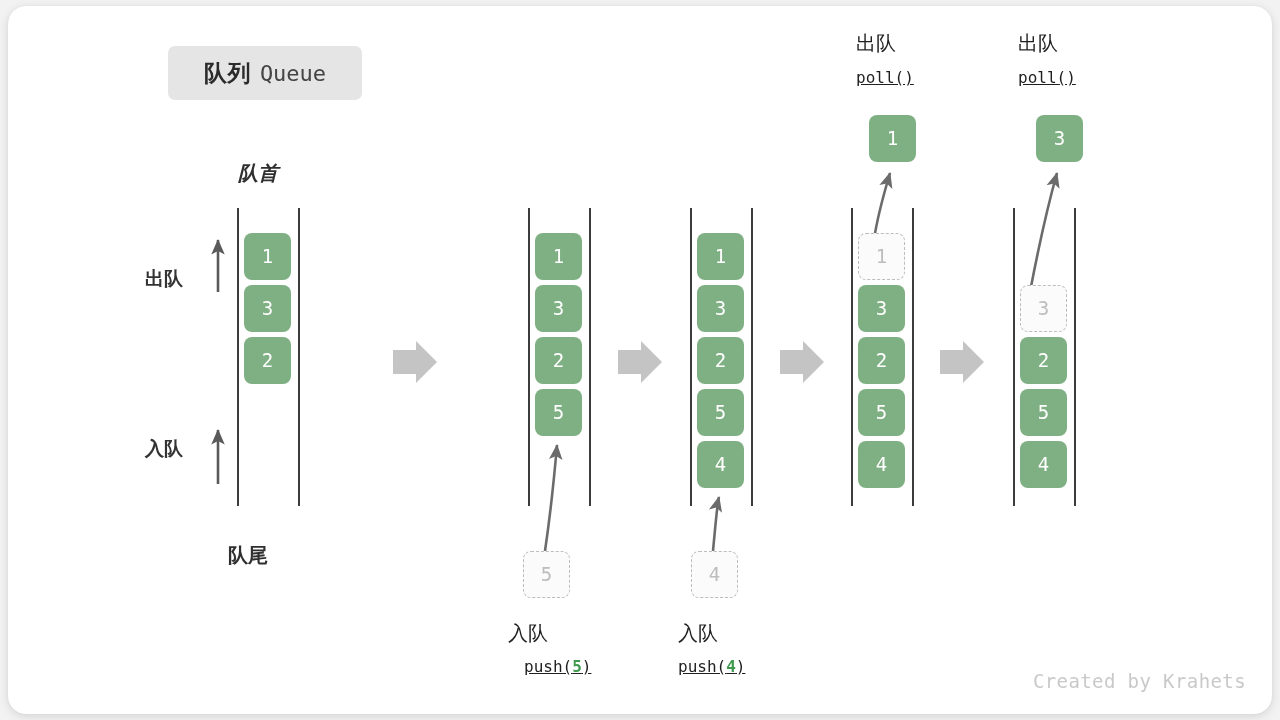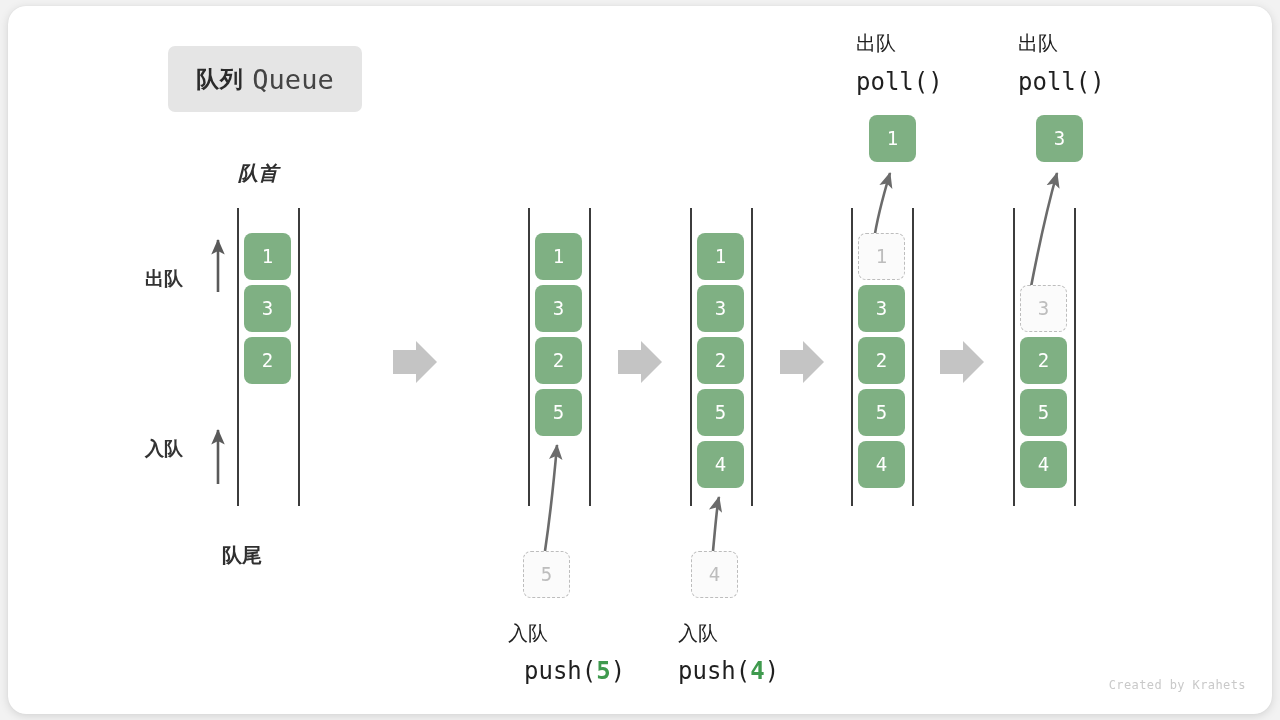--- a/index.html
+++ b/index.html
@@ -21,33 +21,33 @@
     background: #ffffff;
     border-radius: 18px;
     box-shadow: 0 2px 10px rgba(0,0,0,0.13), 0 0 1px rgba(0,0,0,0.10);
   }
   .layer { position: absolute; left: 0; top: 0; width: 1280px; height: 720px; }
 
   
   .title-badge {
     position: absolute;
     left: 168px; top: 46px;
-    width: 194px; height: 66px;
+    width: 194px; height: 54px;
     background: #e5e5e5;
     border-radius: 7px;
     display: flex; align-items: center; justify-content: center;
     gap: 9px;
   }
   .title-cn {
     font-size: 23px; font-weight: bold; color: #2b2b2b;
     font-family: "DejaVu Sans", sans-serif;
     letter-spacing: 0.5px;
   }
   .title-en {
-    font-size: 27px; color: #444; font-weight: normal;
+    font-size: 22px; color: #444; font-weight: normal;
     font-family: "DejaVu Sans Mono", monospace;
   }
 
   
   .cell {
     position: absolute;
     width: 47px; height: 47px;
     border-radius: 8px;
     background: #7fb083;
     color: #ffffff;
@@ -83,30 +83,31 @@
     white-space: nowrap;
   }
   .op-cn {
     position: absolute;
     font-size: 20px; color: #1f1f1f;
     font-family: "DejaVu Sans", sans-serif;
     white-space: nowrap;
   }
   .op-code {
     position: absolute;
-    font-size: 24px; color: #1f1f1f;
-    font-family: "DejaVu Sans Mono", monospace;
-    white-space: nowrap;
+    font-size: 16px; color: #1f1f1f;
+    font-family: "DejaVu Sans Mono", monospace;
+    white-space: nowrap;
+    text-decoration: underline;
   }
   .op-code .num { color: #3f9a4e; font-weight: bold; }
 
   .credit {
     position: absolute;
     right: 34px; bottom: 28px;
-    font-size: 12px;
+    font-size: 19px;
     color: #c9c9c9;
     font-family: "DejaVu Sans Mono", monospace;
     letter-spacing: 0.4px;
   }
 </style>
 </head>
 <body>
 
 <div id="canvas">
   <div class="card"></div>
@@ -157,21 +158,21 @@
       <path d="M1030,292 C1038,250 1048,205 1057,173" stroke="#6b6b6b" stroke-width="2.6" fill="none" marker-end="url(#thinArrow)"></path>
     </g>
   </svg>
 
   <div class="title-badge">
     <span class="title-cn">队列</span>
     <span class="title-en">Queue</span>
   </div>
 
   <div class="lbl-cn" style="left:238px; top:160px;font-style:italic;">队首</div>
-  <div class="lbl-cn" style="left:222px; top:542px;">队尾</div>
+  <div class="lbl-cn" style="left:228px; top:542px;">队尾</div>
   <div class="lbl-side" style="left:145px; top:266px;">出队</div>
   <div class="lbl-side" style="left:145px; top:436px;">入队</div>
 
   <div>
     <div class="rail" style="left:237px; top:208px; height:298px;"></div>
     <div class="rail" style="left:298px; top:208px; height:298px;"></div>
     <div class="cell" style="left:244px; top:233px;">1</div>
     <div class="cell" style="left:244px; top:285px;">3</div>
     <div class="cell" style="left:244px; top:337px;">2</div>
   </div>

